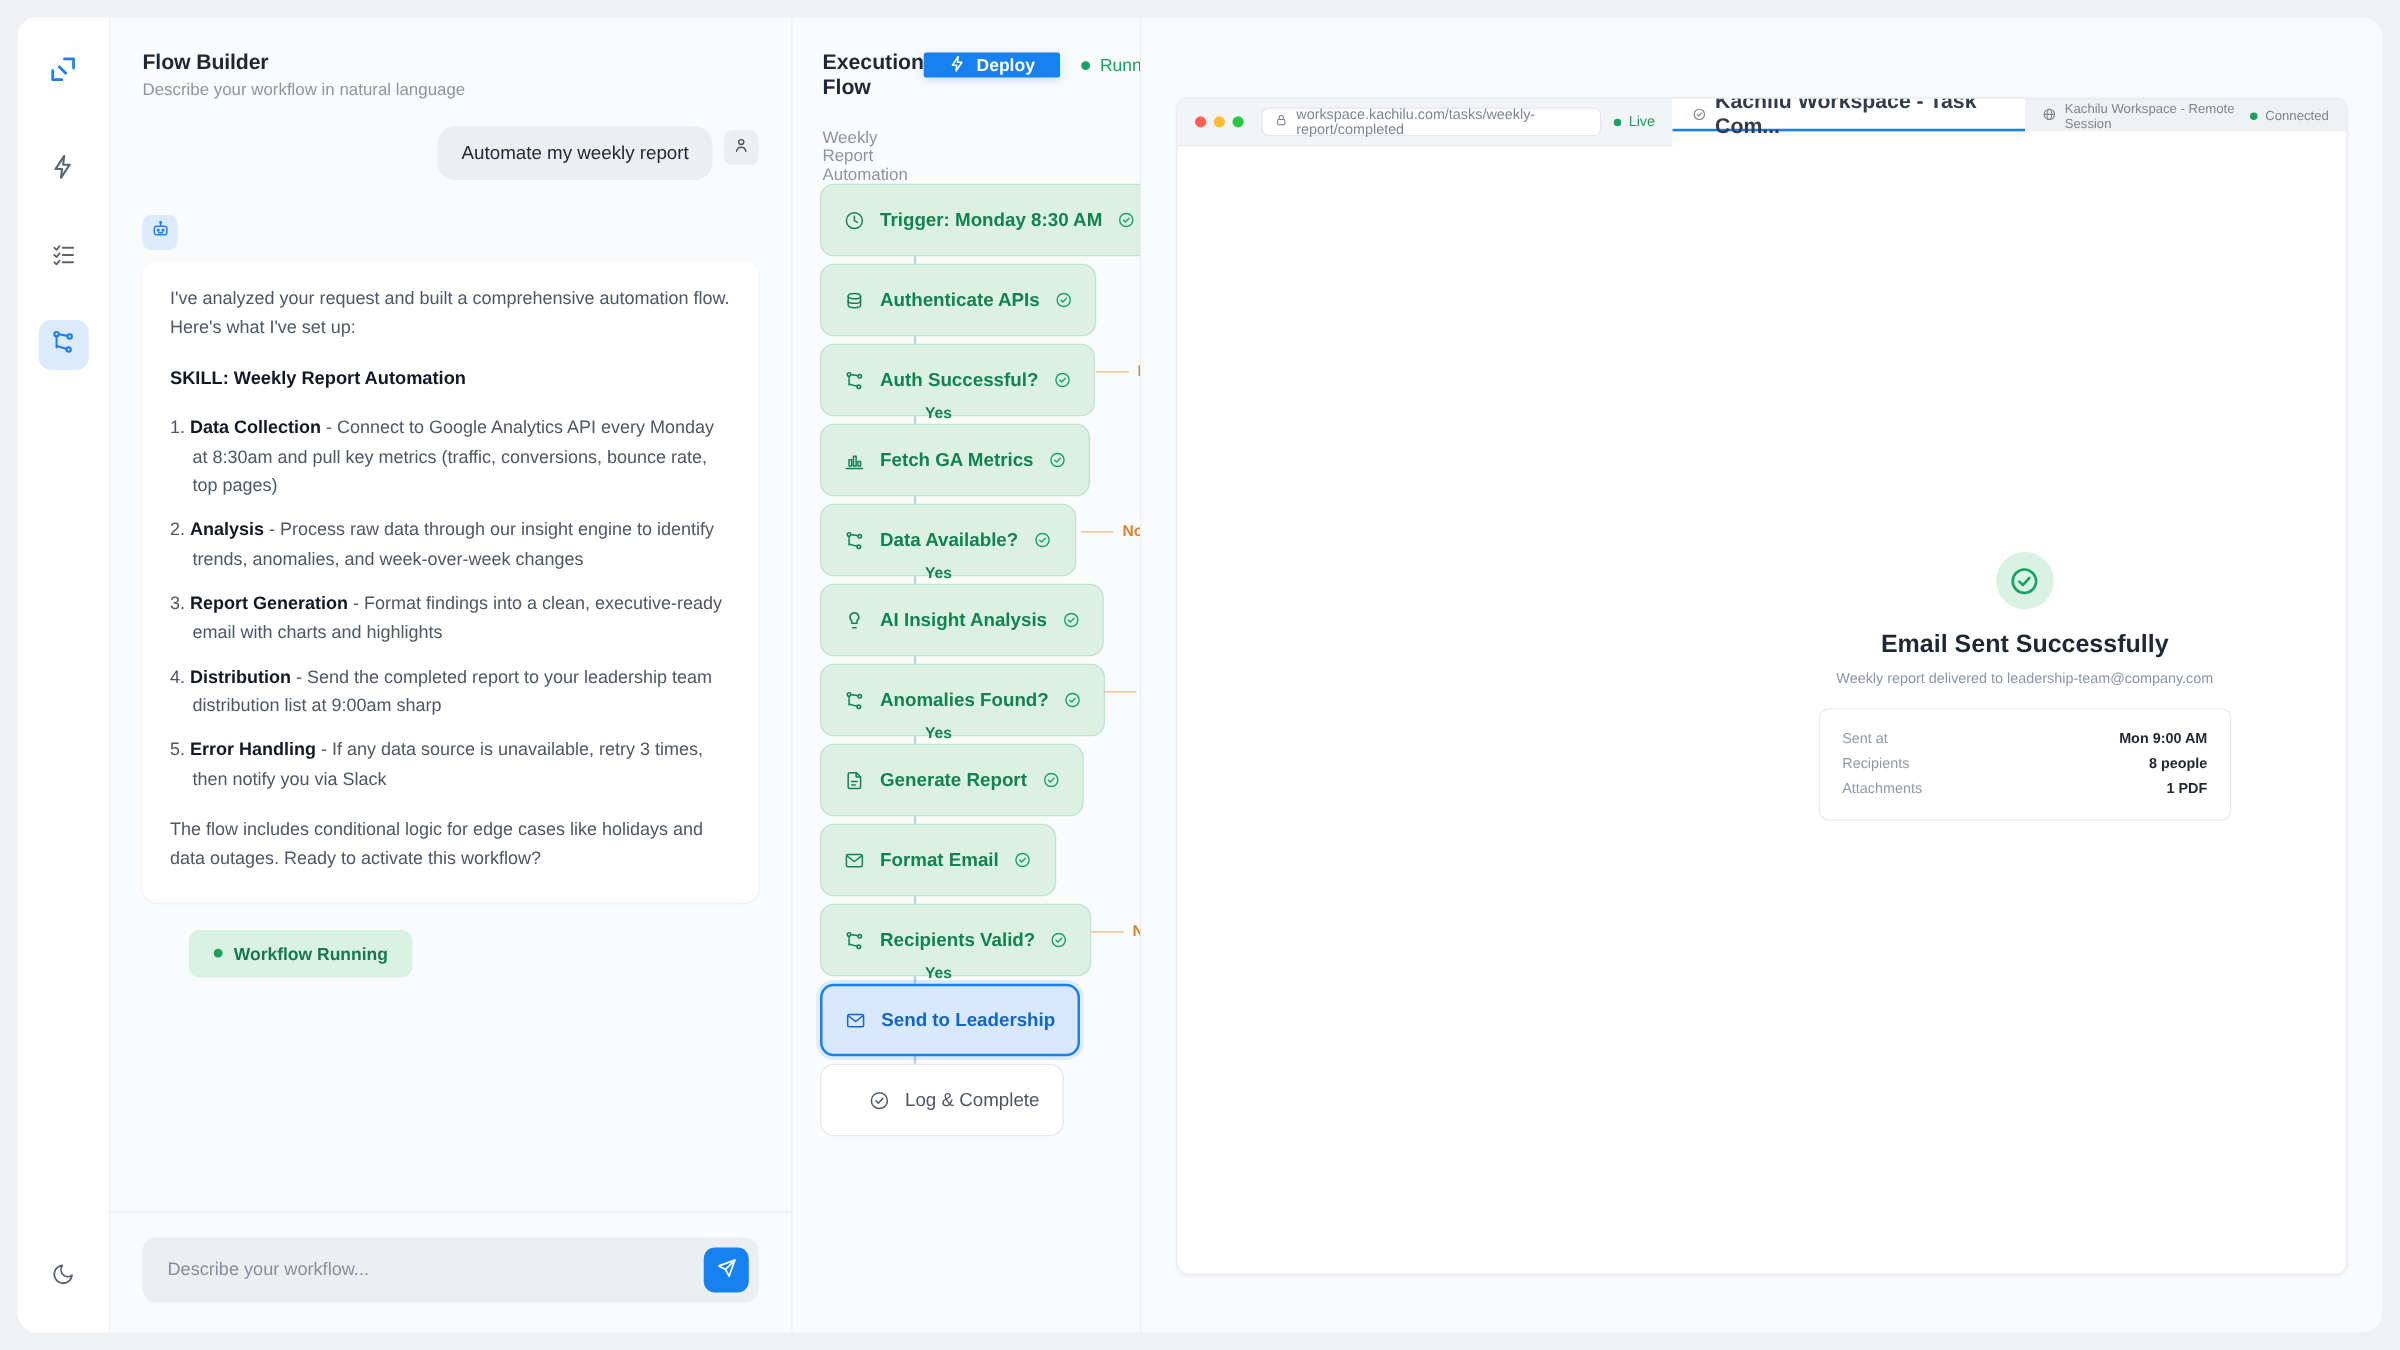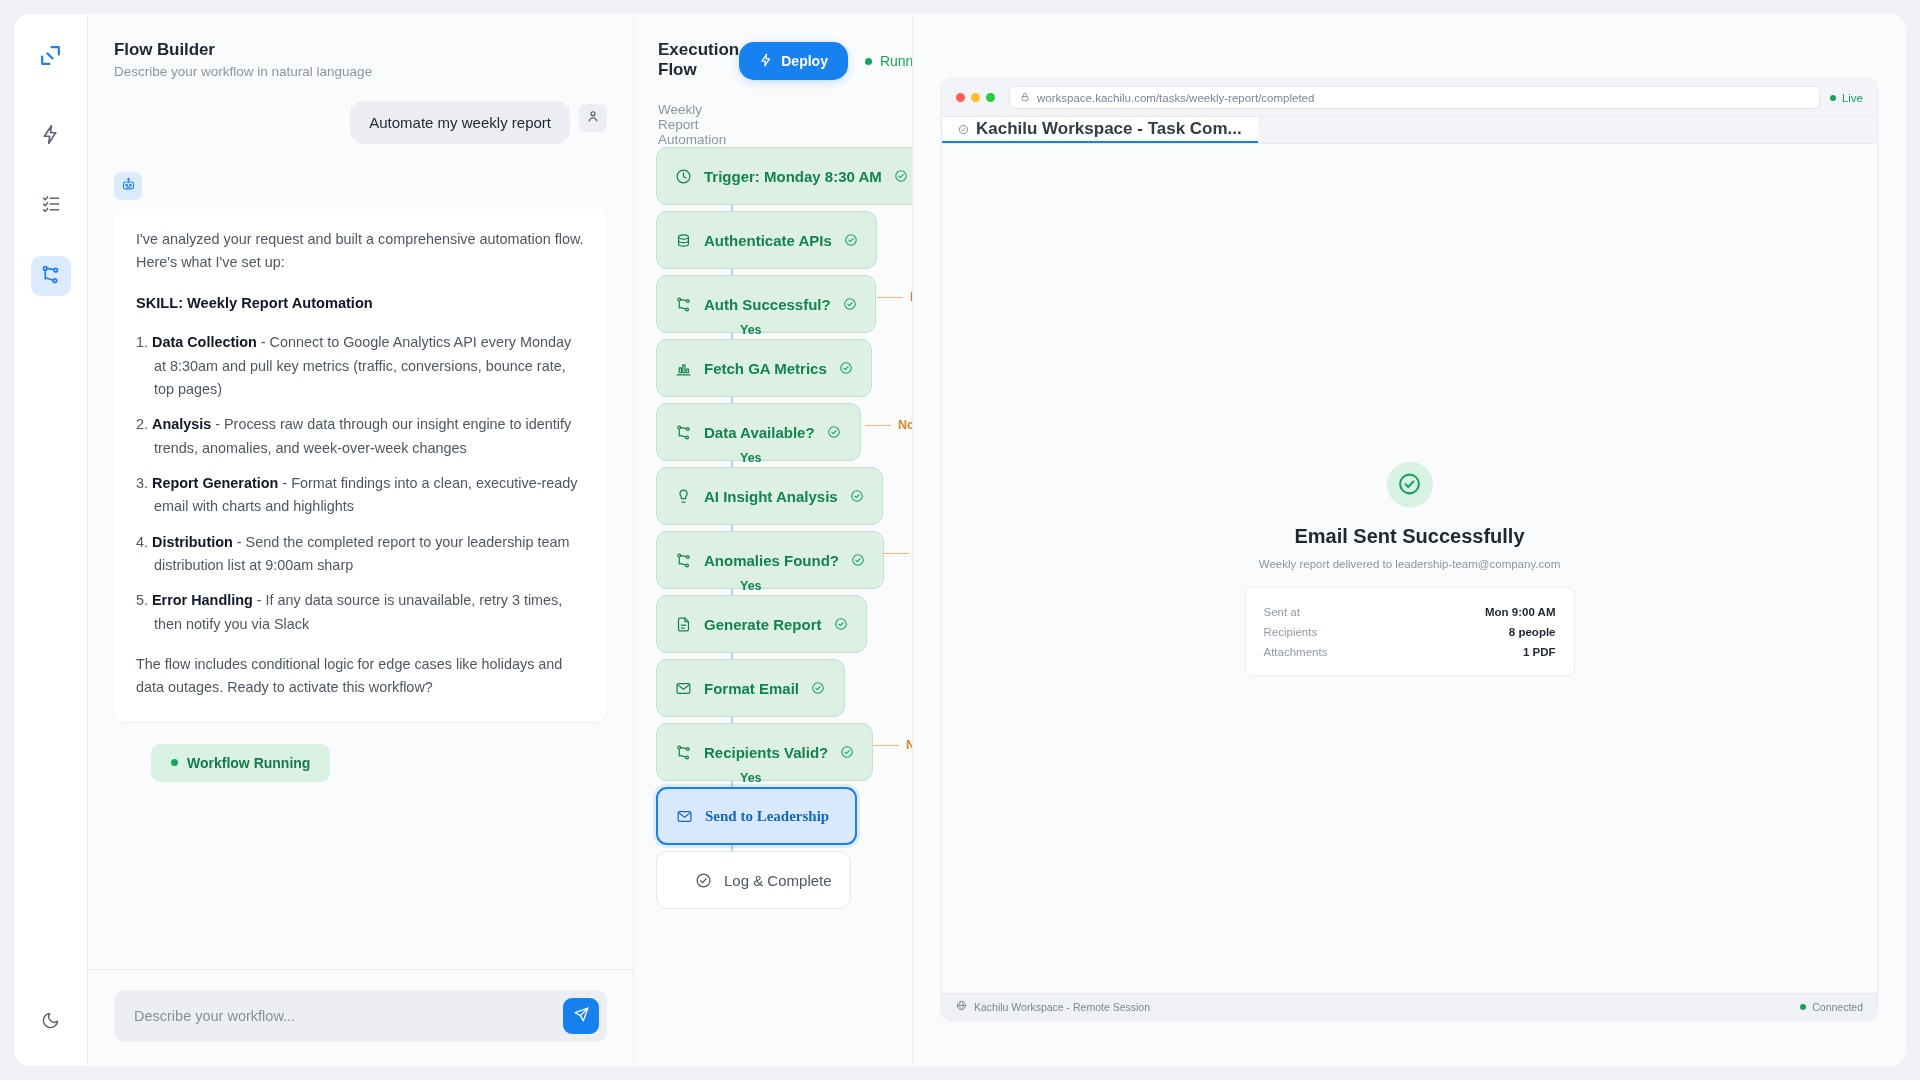--- a/index.html
+++ b/index.html
@@ -153,22 +153,22 @@
   }
   .flow-head {
     display: flex; align-items: flex-start; justify-content: space-between;
     padding: 26px 30px 0 24px;
   }
   .flow-head h1 { font-size: 17px; font-weight: bold; color: #1f2733; }
   .flow-head p { font-size: 13.5px; color: #8b95a3; margin-top: 22px; }
   .flow-actions { display: flex; align-items: center; gap: 17px; padding-top: 2px; }
   .deploy-btn {
     background: #1681ef; color: #fff;
-    border: none; border-radius: 15px;
-    height: 38px; padding: 0 20px;
+    border: none; border-radius: 2px;
+    height: 20px; padding: 0 20px;
     font-size: 14px; font-weight: bold;
     display: inline-flex; align-items: center; gap: 8px;
     cursor: pointer;
     font-family: "Liberation Sans", sans-serif;
     box-shadow: 0 2px 8px rgba(22,129,239,.25);
   }
   .run-label { display: inline-flex; align-items: center; gap: 8px; color: #18a35c; font-size: 14px; }
 
   .canvas { position: relative; padding: 22px 0 0 24px; }
   .node {
@@ -209,21 +209,21 @@
     border-radius: 0 16px 16px 0;
     position: relative;
     overflow: hidden;
   }
   .browser {
     position: absolute;
     left: 28px; top: 64px; right: 28px; bottom: 46px;
     background: #ffffff;
     border: 1px solid #e8eaee;
     border-radius: 10px;
-    display: flex; flex-direction: column;
+    display: flex; flex-direction: row;
     overflow: hidden;
     box-shadow: 0 1px 3px rgba(16,24,40,.05);
   }
   .browser-bar {
     height: 38px; background: #f3f4f7;
     display: flex; align-items: center; gap: 10px;
     padding: 0 14px;
     border-bottom: 1px solid #e8eaee;
   }
   .tl { display: flex; gap: 6px; margin-right: 4px; }
@@ -633,21 +633,21 @@
               <path d="M8.2 12.3 l2.6 2.6 l5-5.4"></path>
             </svg>
           </span>
         </div>
         <div class="yes-label" style="top:624px;">Yes</div>
         <div class="branch" style="top:576px;left:239px;">
           <span class="bline"></span>
           <span class="blabel">No</span>
         </div>
         <div class="connector" style="top:684px;height:20px;"></div>
-        <div class="node current" style="top:640px;min-width:201px;font-family:Liberation Serif, serif;">
+        <div class="node current" style="top:640px;min-width:201px;">
           <span class="nicon">
             <svg width="17" height="17" viewBox="0 0 24 24" fill="none" stroke="currentColor" stroke-width="1.7" stroke-linecap="round" stroke-linejoin="round">
               <rect x="3" y="5" width="18" height="14" rx="2"></rect>
               <path d="M3.5 6.5 L12 13 L20.5 6.5"></path>
             </svg>
           </span>
           <span>Send to Leadership</span>
         </div>
         <div class="node idle" style="top:704px;min-width:174px;padding-left:38px;">
           <span class="nicon">

